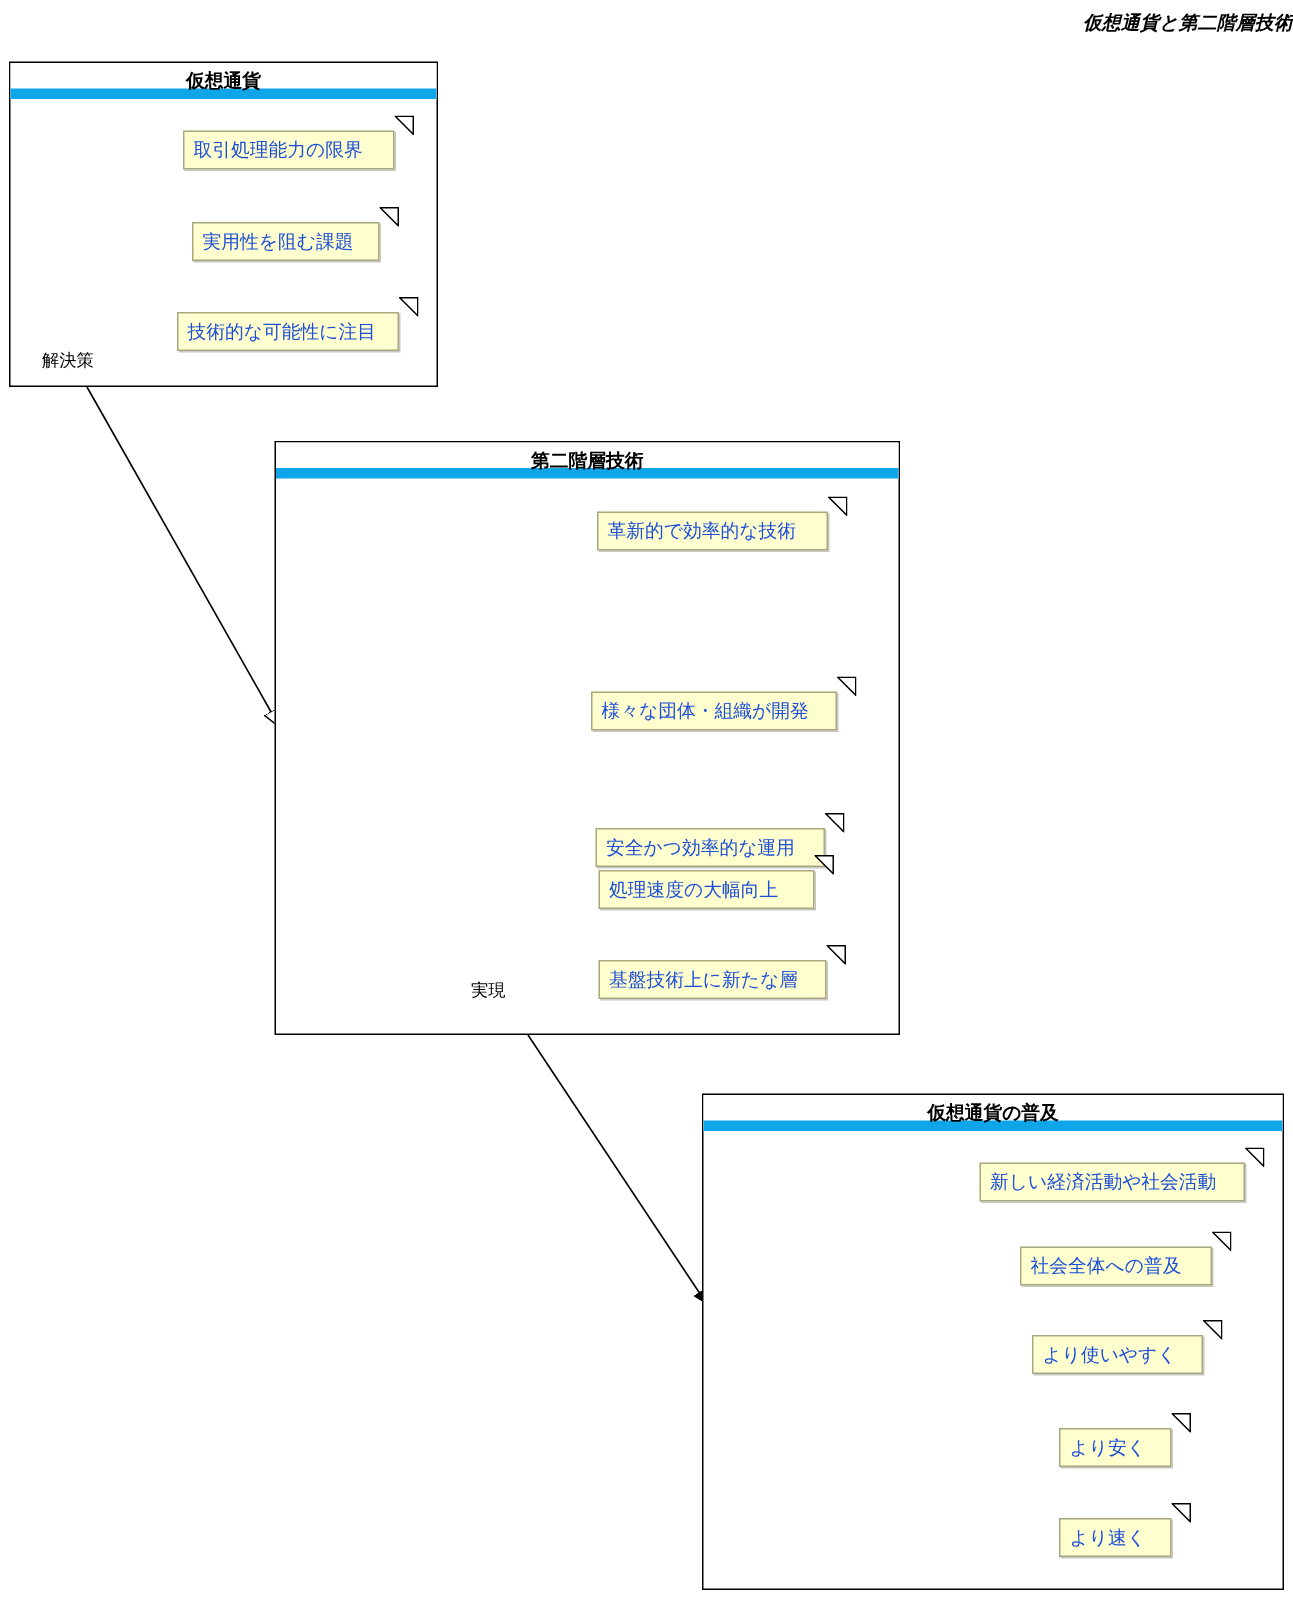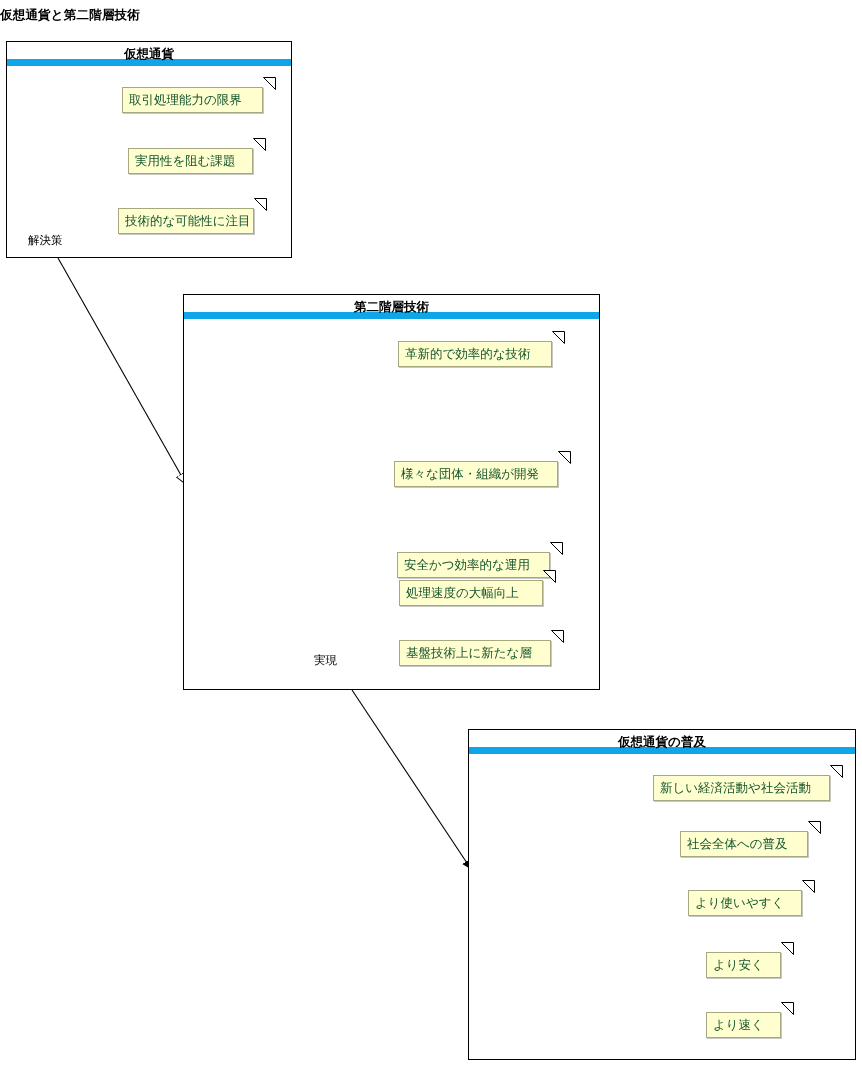--- a/index.html
+++ b/index.html
@@ -25,25 +25,26 @@
     left: 0; top: 0;
     width: 862px;
     height: 1068px;
     pointer-events: none;
   }
   .diagram-title {
     position: absolute;
     left: 0;
     top: 7px;
     width: 862px;
-    text-align: left;
+    text-align: right;
     font-size: 12.5px;
     font-weight: bold;
     color: #000000;
     letter-spacing: 0.2px;
+    font-style: italic;
   }
   .package-box {
     position: absolute;
     box-sizing: border-box;
     border: 1px solid #000000;
     background: #FFFFFF;
   }
   .package-header {
     position: absolute;
     left: 0;
@@ -60,21 +61,21 @@
     background: #FFFFFF;
   }
   .note {
     position: absolute;
     box-sizing: border-box;
     height: 26px;
     background: #FEFECE;
     border: 1px solid #A8A880;
     border-top-right-radius: 0;
     font-size: 12.5px;
-    color: #14532d;
+    color: #1d4ed8;
     line-height: 24px;
     padding: 0 6px;
     white-space: nowrap;
     box-shadow: 1px 1px 0 rgba(0,0,0,0.22);
   }
   .note .fold {
     position: absolute;
     right: -1px;
     top: -11px;
     width: 0;
@@ -153,21 +154,21 @@
 
   <div class="note" style="left:128px; top:148px; width:125px;">
     <span>実用性を阻む課題</span>
     <span class="fold">
       <svg width="13" height="13" viewBox="0 0 13 13">
           <path d="M0.5,0.5 L12.5,12.5 L12.5,0.5 z" fill="#FFFFFF" stroke="#000000" stroke-width="1"></path>
         </svg>
     </span>
   </div>
 
-  <div class="note" style="left:118px; top:208px; width:136px;">
+  <div class="note" style="left:118px; top:208px; width:148px;">
     <span>技術的な可能性に注目</span>
     <span class="fold">
       <svg width="13" height="13" viewBox="0 0 13 13">
           <path d="M0.5,0.5 L12.5,12.5 L12.5,0.5 z" fill="#FFFFFF" stroke="#000000" stroke-width="1"></path>
         </svg>
     </span>
   </div>
 
   <div class="edge-label" style="left:28px; top:233px;">解決策</div>
 

